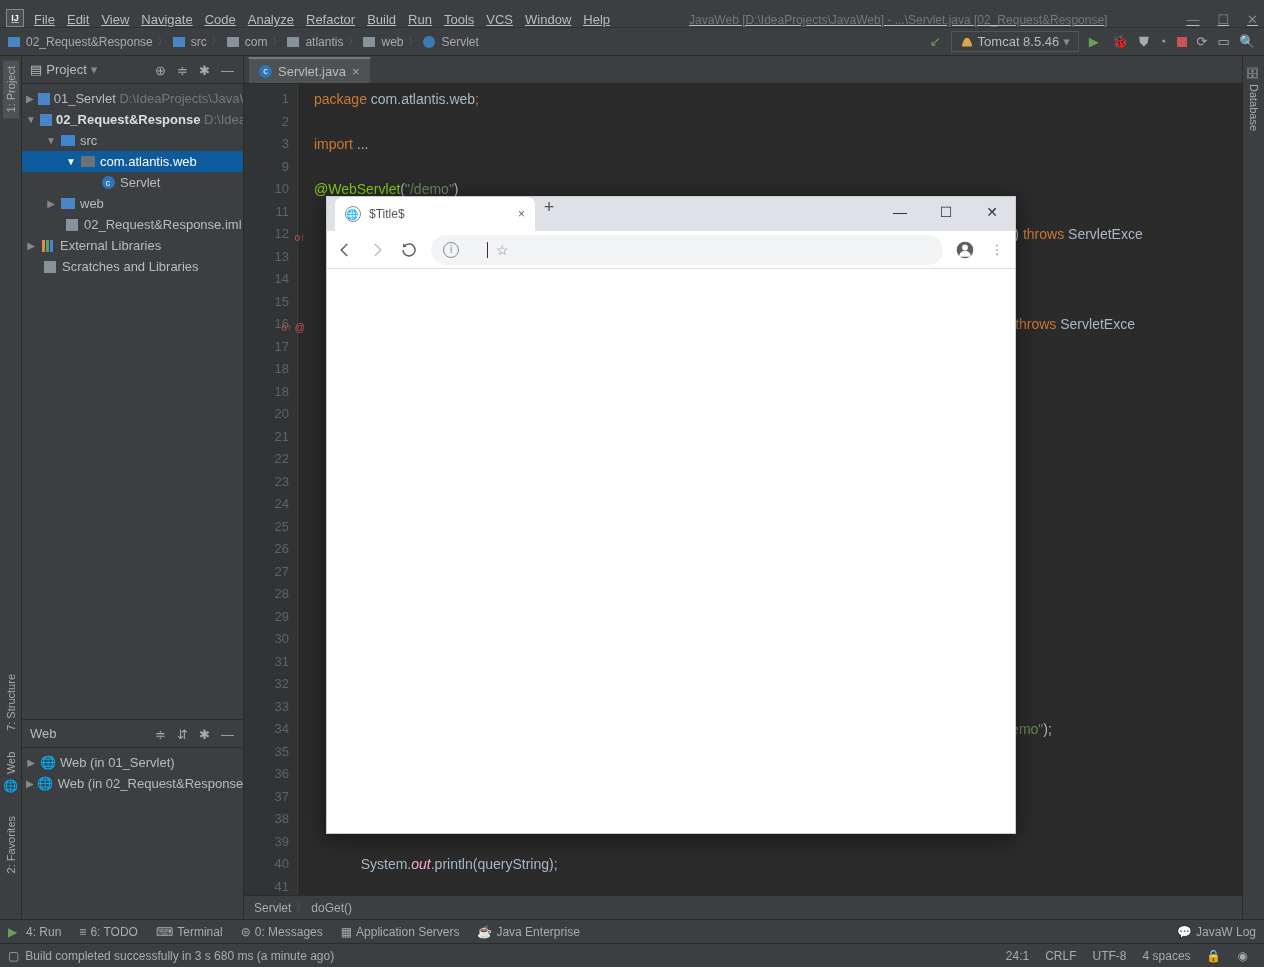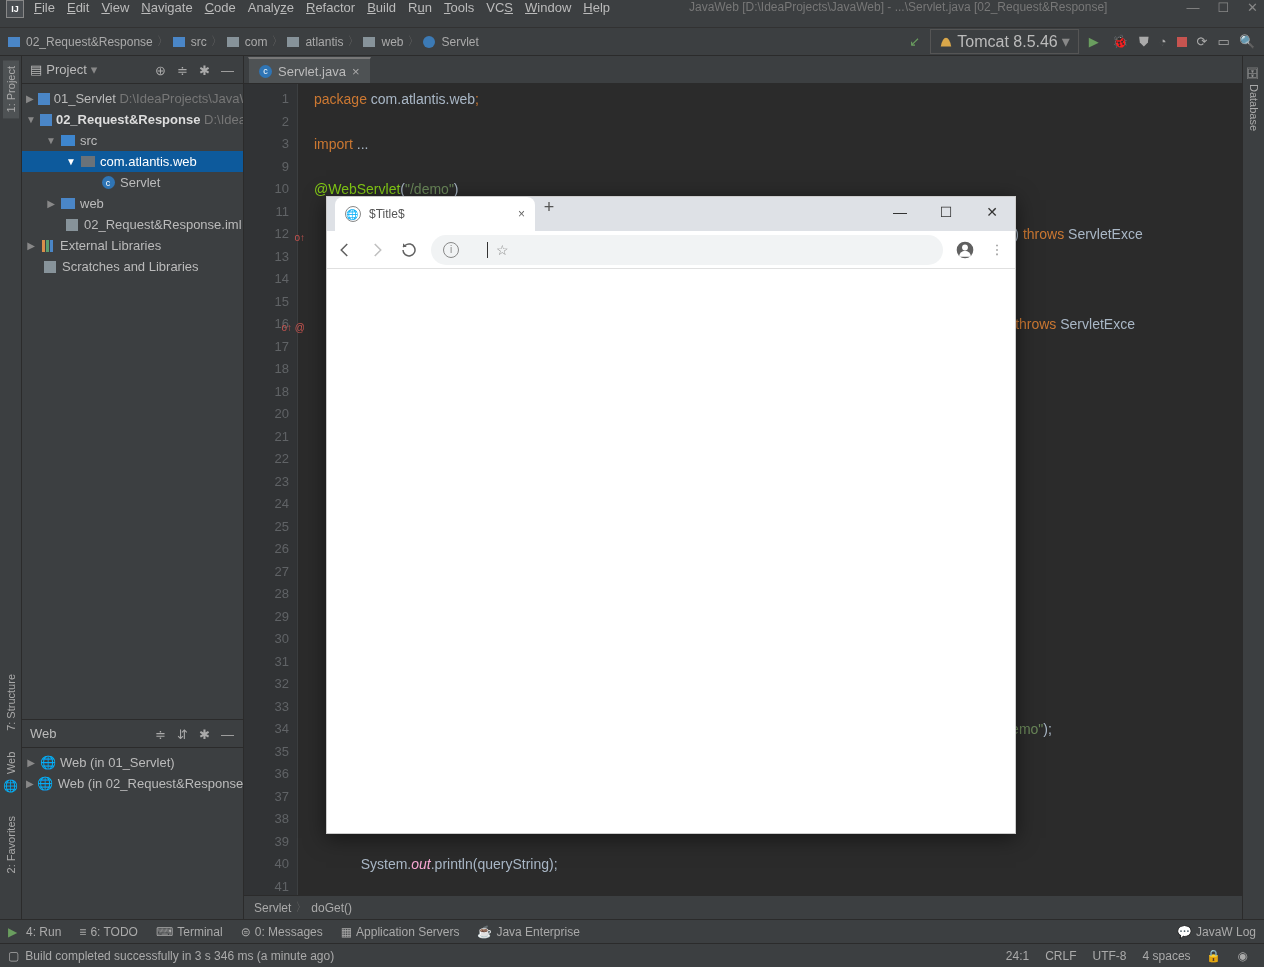--- a/index.html
+++ b/index.html
@@ -1,31 +1,31 @@
 <!DOCTYPE html>
 <html><head>
 <meta charset="utf-8">
 <style>
 * { margin:0; padding:0; box-sizing:border-box; font-family:"Segoe UI",Arial,sans-serif; }
 body { background:#3c3f41; color:#bbb; width:1264px; height:967px; overflow:hidden; position:relative; font-size:13px; }
-.titlebar { height:28px; background:#3c3f41; display:flex; align-items:flex-start; padding:0 6px; border-bottom:1px solid #323232; }
+.titlebar { height:28px; background:#3c3f41; display:flex; align-items:flex-end; padding:0 6px; border-bottom:1px solid #323232;text-decoration:underline; }
 .titlebar .logo { width:18px; height:18px; background:#4a4e52; margin-right:10px; display:flex; align-items:center; justify-content:center; color:#fff; font-size:9px; font-weight:bold; border:1px solid #888; }
 .menubar { display:flex; gap:12px; font-size:13px; color:#bbb; }
 .menubar span { cursor:pointer; }
 .menubar span u { text-decoration:underline; }
 .title-text { flex:1; text-align:center; color:#777; font-size:12px; }
 .wincontrols { display:flex; gap:18px; color:#888; }
 .navbar { height:28px; background:#3c3f41; display:flex; align-items:center; padding:0 8px; border-bottom:1px solid #2b2b2b; }
 .breadcrumb { display:flex; align-items:center; gap:4px; font-size:12px; color:#aaa; }
 .breadcrumb .sep { color:#666; }
 .breadcrumb .fold-icon { width:12px; height:10px; background:#87939a; display:inline-block; margin-right:2px; }
 .breadcrumb .fold-icon.blue { background:#4a86c7; }
 .breadcrumb .class-icon { width:12px; height:12px; border-radius:50%; background:#3c7ab5; display:inline-block; margin-right:2px; }
 .nav-right { margin-left:auto; display:flex; align-items:center; gap:10px; }
-.run-config { background:#3c3f41; border:1px solid #555; padding:2px 8px; font-size:16px; color:#bbb; display:flex; align-items:center; gap:4px; }
+.run-config { background:#3c3f41; border:1px solid #555; padding:2px 8px; font-size:13px; color:#bbb; display:flex; align-items:center; gap:4px; }
 .tomcat-icon { width:14px; height:14px; display:inline-block; }
 .main { display:flex; height:863px; }
 .leftstrip { width:22px; background:#3c3f41; border-right:1px solid #2b2b2b; display:flex; flex-direction:column; align-items:center; padding-top:4px; }
 .vtab { writing-mode:vertical-rl; transform:rotate(180deg); font-size:11px; color:#aaa; padding:6px 2px; cursor:pointer; display:flex; align-items:center; gap:4px; }
 .vtab.sel { background:#4e5254; }
 .rightstrip { width:22px; background:#3c3f41; border-left:1px solid #2b2b2b; display:flex; flex-direction:column; align-items:center; padding-top:4px; }
 .project-panel { width:222px; background:#3c3f41; display:flex; flex-direction:column; border-right:1px solid #2b2b2b; }
 .panel-header { height:28px; display:flex; align-items:center; padding:0 8px; border-bottom:1px solid #2b2b2b; font-size:13px; color:#bbb; }
 .panel-header .title { display:flex; align-items:center; gap:4px; }
 .panel-header .spacer { flex:1; }
@@ -406,21 +406,21 @@
     </div>
   <div class="spacer"></div>
   <div class="item">
       <span>💬</span>
       <span>JavaW Log</span>
     </div>
 </div>
 
 <div class="statusbar">
   <span style="margin-right:6px">▢</span>
-  <span>Build completed successfully in 3 s 346 ms (a minute ago)</span>
+  <span>Build completed successfully in 3 s 680 ms (a minute ago)</span>
   <div class="spacer"></div>
   <span class="cell">24:1</span>
   <span class="cell">CRLF</span>
   <span class="cell">UTF-8</span>
   <span class="cell">4 spaces</span>
   <span class="cell">🔒</span>
   <span class="cell">◉</span>
 </div>
 
 <div class="browser">

